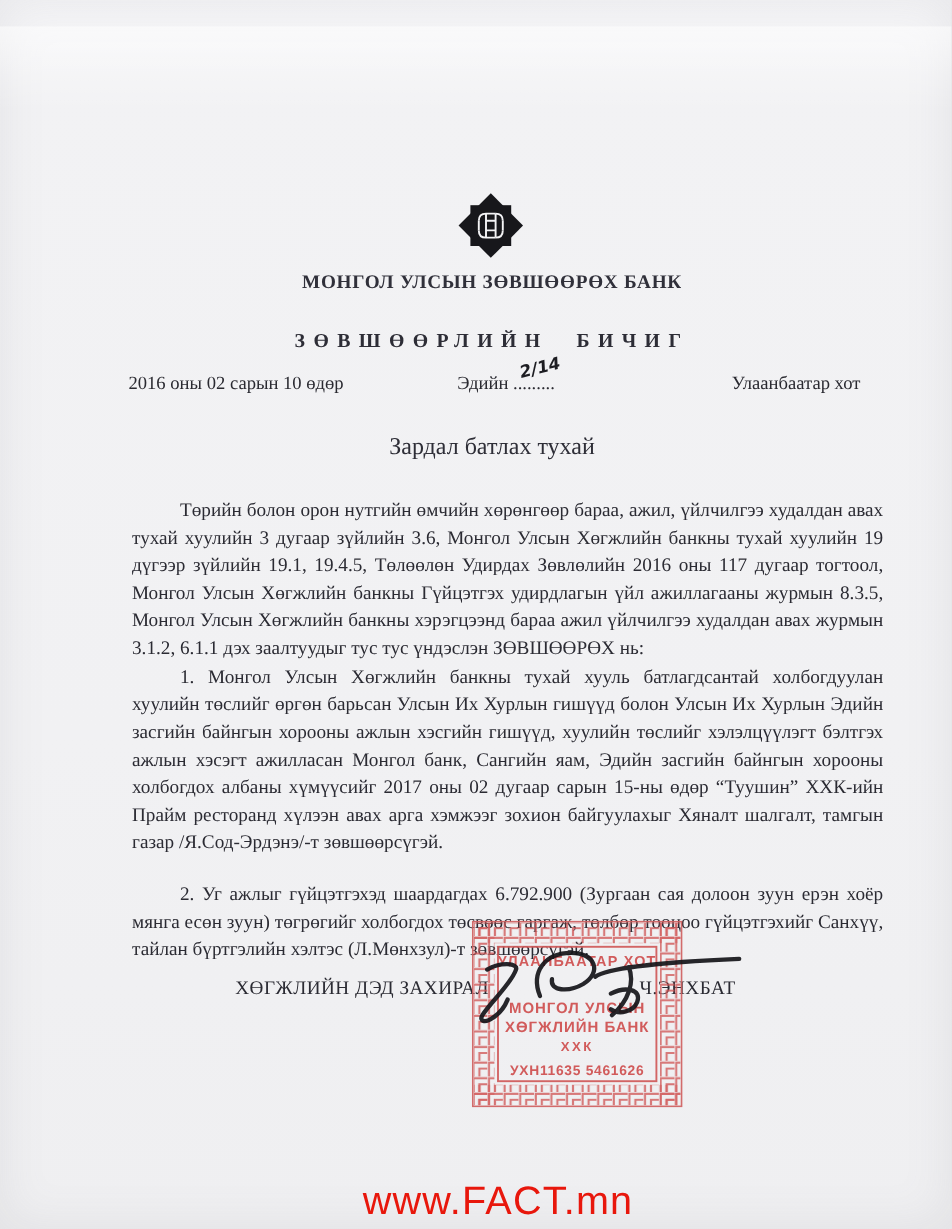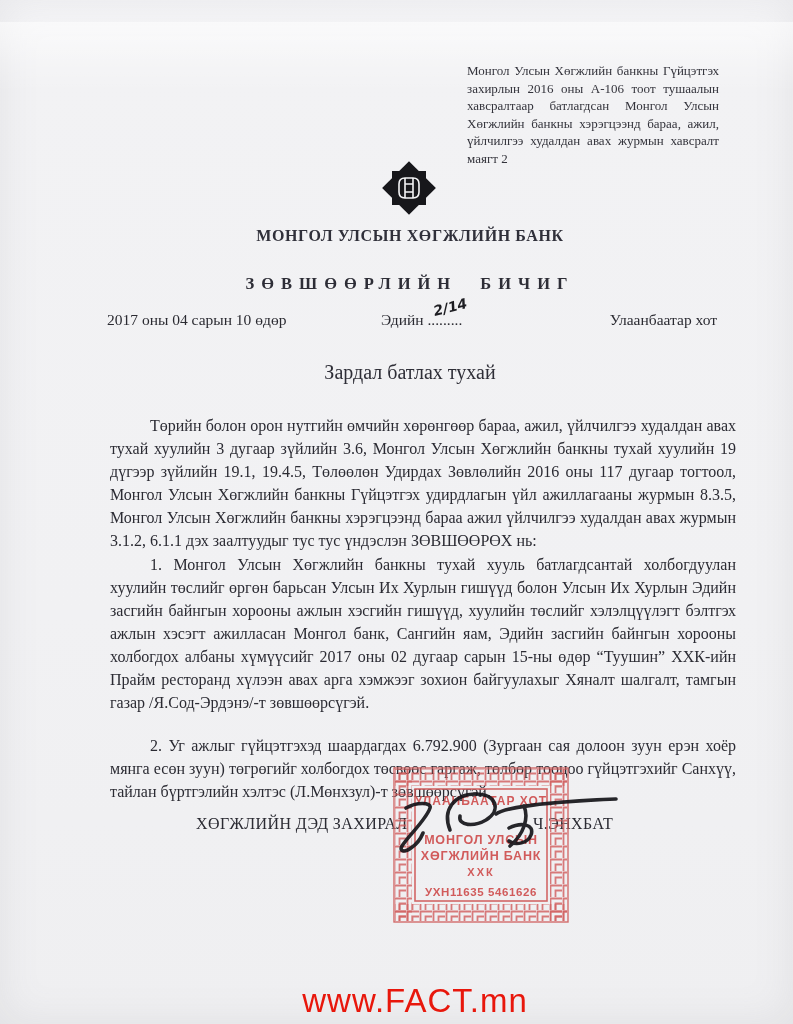--- a/index.html
+++ b/index.html
@@ -79,40 +79,39 @@
     letter-spacing:1px;
   }
 </style>
 </head>
 <body>
 
 <div class="page">
 
   <div class="scan-band"></div>
 
-  <div class="header-note">Монгол Улсын Хөгжлийн банкны Гүйцэтгэх захирлын 2016 оны А-106 тоот тушаалын хавсралтаар батлагдсан Монгол Улсын Хөгжлийн банкны хэрэгцээнд бараа, ажил, үйлчилгээ худалдан авах журмын хавсралт маягт 2</div>
 
   <div class="logo">
     <div class="sq"></div>
     <div class="diamond"></div>
     <svg width="24" height="24" viewBox="0 0 24 24">
       <g stroke="#f4f4f6" stroke-width="1.6" fill="none">
         <path d="M8 2 H16 M8 8 H16 M8 16 H16 M8 22 H16"></path>
         <path d="M2 8 V16 M8 2 V22 M16 2 V22 M22 8 V16"></path>
         <path d="M2 8 Q2 2 8 2 M16 2 Q22 2 22 8 M22 16 Q22 22 16 22 M8 22 Q2 22 2 16"></path>
       </g>
     </svg>
   </div>
 
-  <div class="bank-name">МОНГОЛ УЛСЫН ХӨГЖЛИЙН БАНК</div>
+  <div class="bank-name">МОНГОЛ УЛСЫН ЗӨВШӨӨРӨХ БАНК</div>
 
   <div class="doc-title">ЗӨВШӨӨРЛИЙН БИЧИГ</div>
 
   <div class="date-row">
-    <span class="date">2017 оны 04 сарын 10 өдөр</span>
+    <span class="date">2016 оны 02 сарын 10 өдөр</span>
     <span class="number">Эдийн .........</span>
     <span class="number-value">2/14</span>
     <span class="city">Улаанбаатар хот</span>
   </div>
 
   <div class="subject">Зардал батлах тухай</div>
 
   <div class="para indent p-intro">Төрийн болон орон нутгийн өмчийн хөрөнгөөр бараа, ажил, үйлчилгээ худалдан авах тухай хуулийн 3 дугаар зүйлийн 3.6,  Монгол Улсын Хөгжлийн банкны тухай хуулийн 19 дүгээр зүйлийн 19.1, 19.4.5, Төлөөлөн Удирдах Зөвлөлийн 2016 оны 117 дугаар тогтоол, Монгол Улсын Хөгжлийн банкны Гүйцэтгэх удирдлагын үйл ажиллагааны журмын 8.3.5, Монгол Улсын Хөгжлийн банкны хэрэгцээнд бараа ажил үйлчилгээ худалдан авах журмын 3.1.2, 6.1.1 дэх заалтуудыг тус тус үндэслэн ЗӨВШӨӨРӨХ нь:</div>
   <div class="para indent p-item1">1.  Монгол Улсын Хөгжлийн банкны тухай хууль батлагдсантай холбогдуулан хуулийн төслийг өргөн барьсан Улсын Их Хурлын гишүүд болон Улсын Их Хурлын Эдийн засгийн байнгын хорооны ажлын хэсгийн гишүүд, хуулийн төслийг хэлэлцүүлэгт бэлтгэх ажлын хэсэгт ажилласан Монгол банк, Сангийн яам, Эдийн засгийн байнгын хорооны холбогдох албаны хүмүүсийг 2017 оны 02 дугаар сарын 15-ны өдөр “Туушин” ХХК-ийн Прайм ресторанд хүлээн авах арга хэмжээг зохион байгуулахыг Хяналт шалгалт, тамгын газар /Я.Сод-Эрдэнэ/-т зөвшөөрсүгэй.</div>
   <div class="para indent p-item2">2.  Уг ажлыг гүйцэтгэхэд шаардагдах 6.792.900 (Зургаан сая долоон зуун ерэн хоёр мянга есөн зуун) төгрөгийг холбогдох төсвөөс гаргаж, төлбөр тооцоо гүйцэтгэхийг Санхүү, тайлан бүртгэлийн хэлтэс (Л.Мөнхзул)-т зөвшөөрсүгэй.</div>

